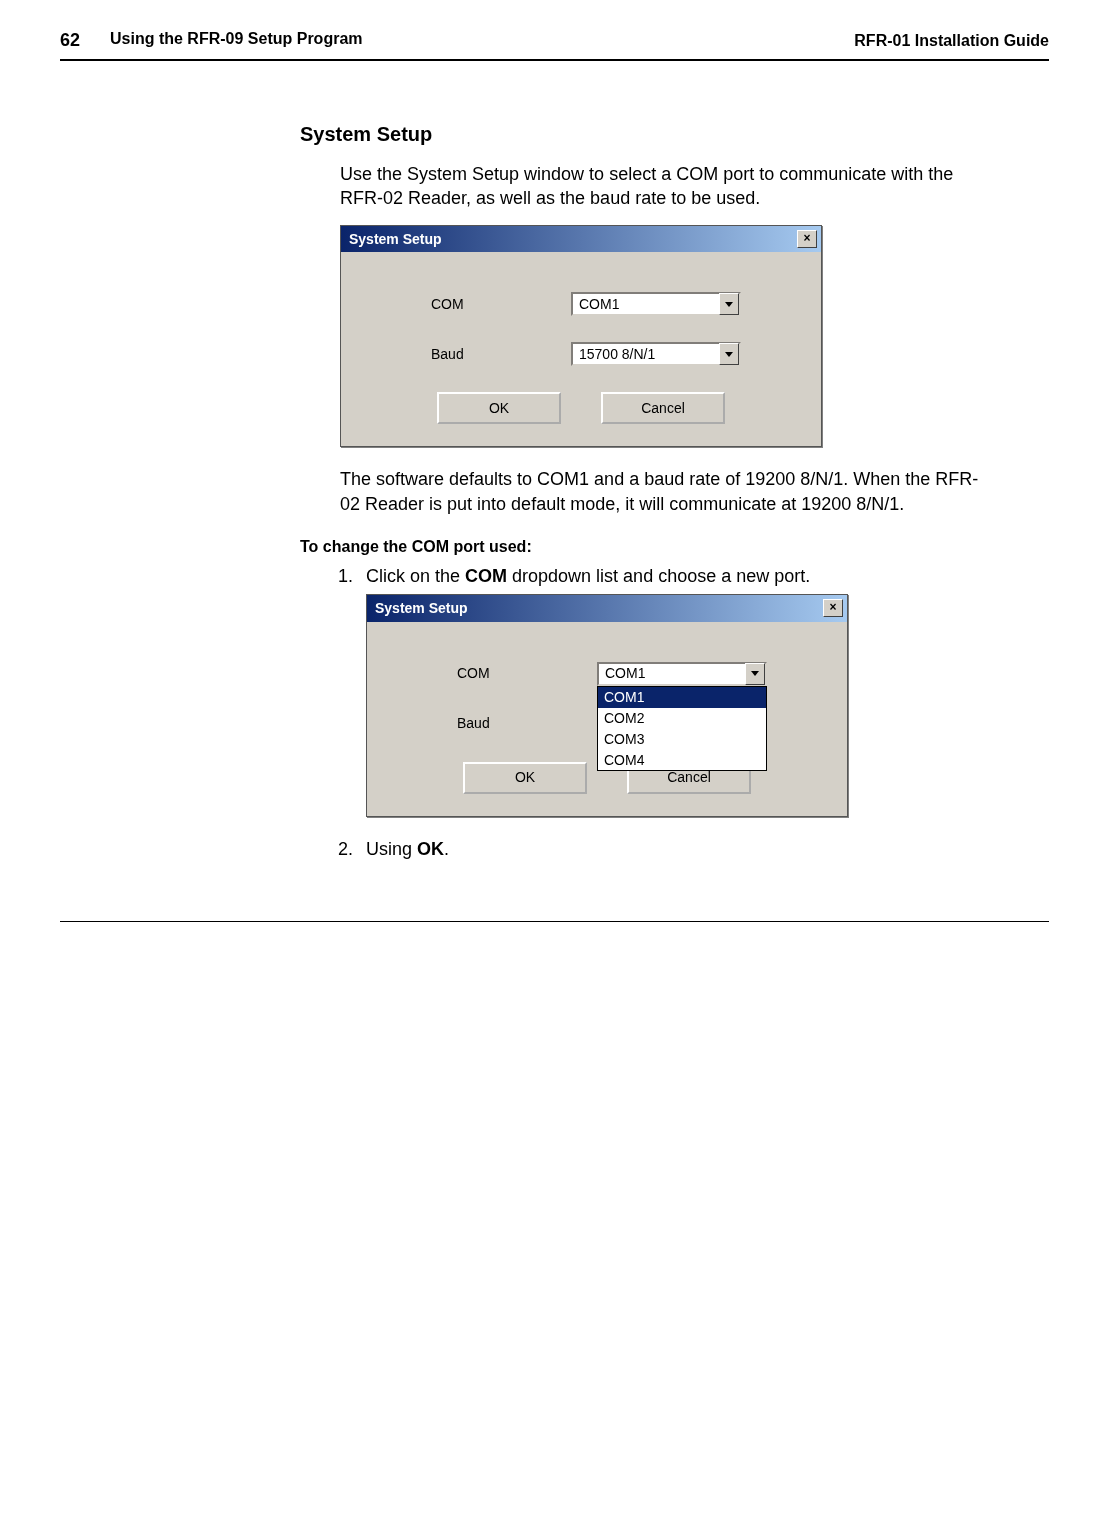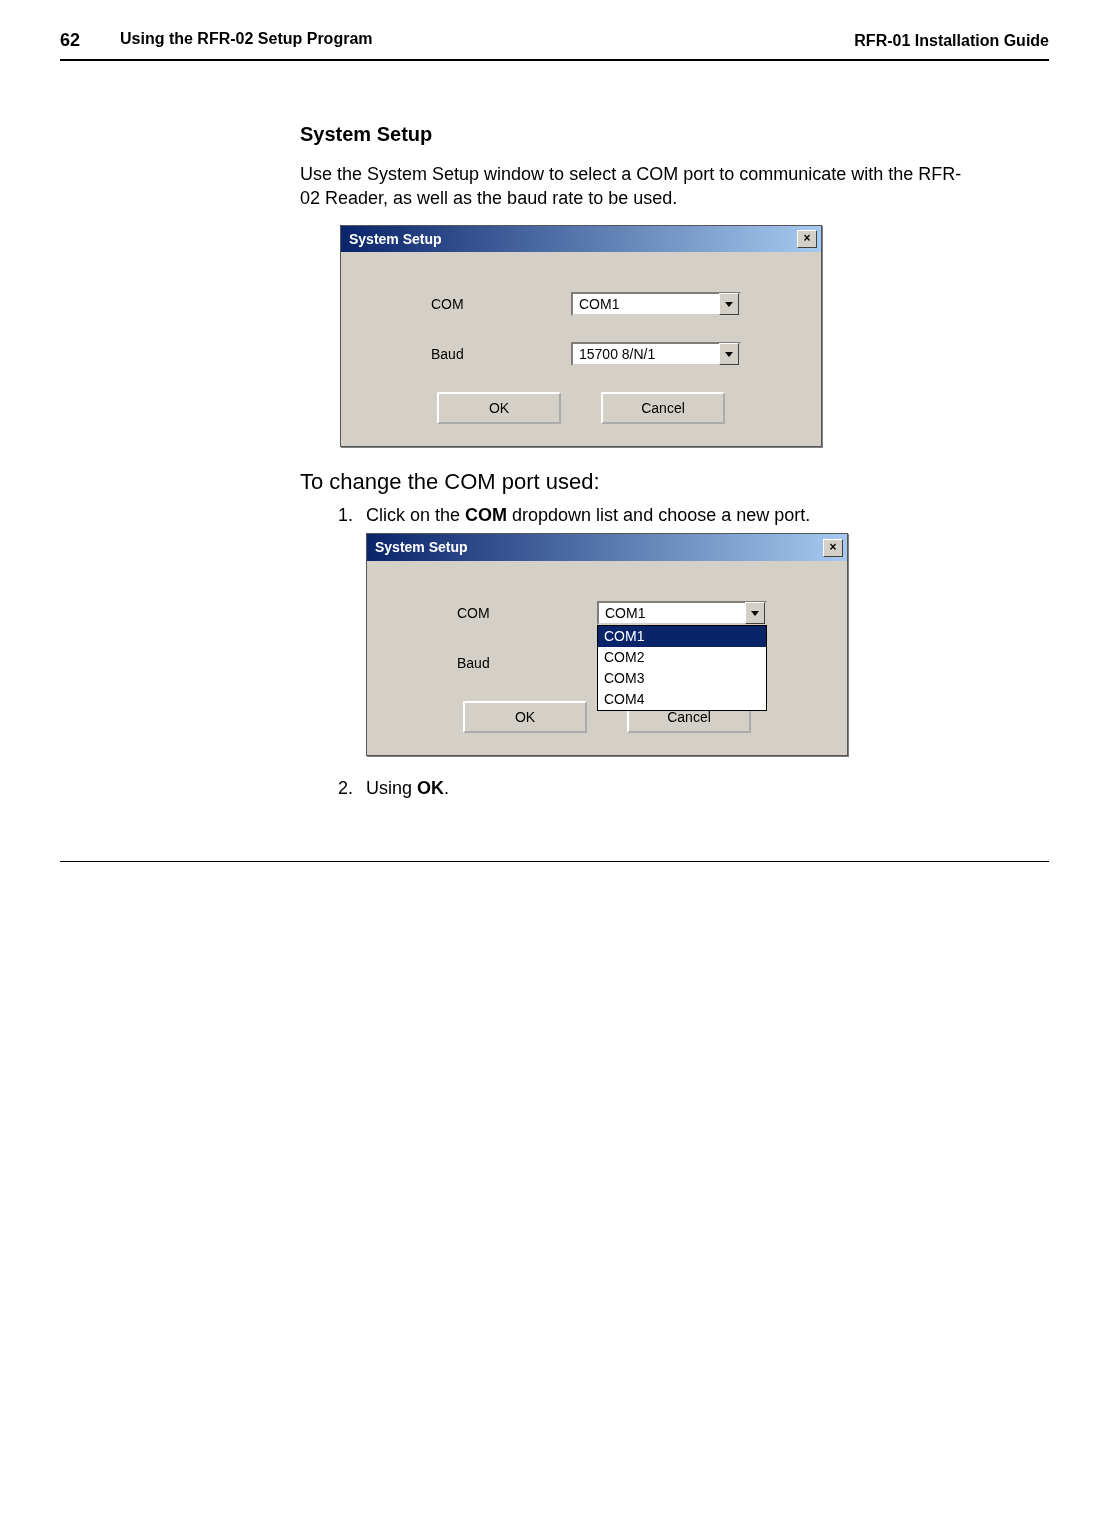--- a/index.html
+++ b/index.html
@@ -16,21 +16,21 @@
 .header-row {
   display: flex;
   justify-content: space-between;
   align-items: baseline;
   font-size: 16px;
   font-weight: bold;
   margin-bottom: 8px;
 }
 .header-left {
   display: flex;
-  gap: 40px;
+  gap: 30px;
 }
 .page-num {
   font-size: 18px;
 }
 hr.divider {
   border: none;
   border-top: 2px solid #000;
   margin: 0 0 60px 0;
 }
 hr.footer-divider {
@@ -46,24 +46,25 @@
 }
 h2.section-title {
   font-size: 20px;
   font-weight: bold;
   margin: 0 0 14px 0;
 }
 p {
   margin: 0 0 14px 0;
 }
 .indent {
+  margin-left: 40px;
 }
 h3.sub-title {
-  font-size: 22px;
-  font-weight: normal;
+  font-size: 16px;
+  font-weight: bold;
   margin: 20px 0 6px 0;
 }
 ol.steps {
   margin: 0 0 14px 0;
   padding-left: 58px;
 }
 ol.steps li {
   margin-bottom: 6px;
   padding-left: 8px;
 }
@@ -188,21 +189,21 @@
   font-size: 16px;
 }
 </style>
 </head>
 <body>
 
 <div class="page">
   <div class="header-row">
     <div class="header-left">
       <span class="page-num">62</span>
-      <span>Using the RFR-02 Setup Program</span>
+      <span>Using the RFR-09 Setup Program</span>
     </div>
     <span>RFR-01 Installation Guide</span>
   </div>
   <hr class="divider">
 
   <div class="content">
     <h2 class="section-title">System Setup</h2>
 
     <p class="indent">Use the System Setup window to select a COM port to communicate with the RFR-02 Reader, as well as the baud rate to be used.</p>
 
@@ -231,20 +232,21 @@
             </div>
           </div>
         </div>
         <div class="btn-row">
           <div class="win-btn">OK</div>
           <div class="win-btn">Cancel</div>
         </div>
       </div>
     </div>
 
+    <p class="indent">The software defaults to COM1 and a baud rate of 19200 8/N/1. When the RFR-02 Reader is put into default mode, it will communicate at 19200 8/N/1.</p>
 
     <h3 class="sub-title indent">To change the COM port used:</h3>
 
     <ol class="steps">
       <li>
         <span>Click on the </span><span class="bold">COM</span><span> dropdown list and choose a new port.</span>
 
         
         <div class="dialog" style="margin-left:0; margin-top:6px;">
           <div class="titlebar">

